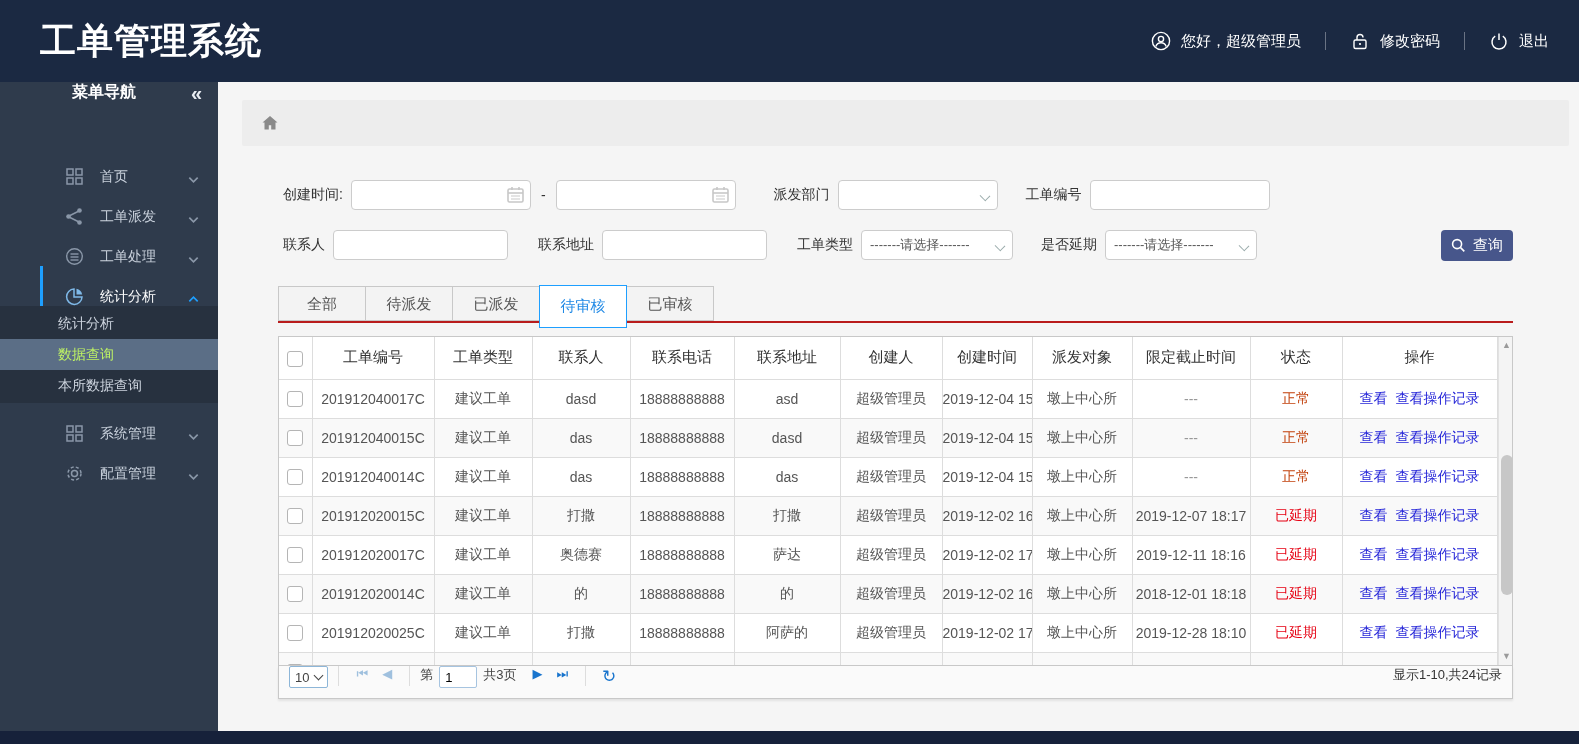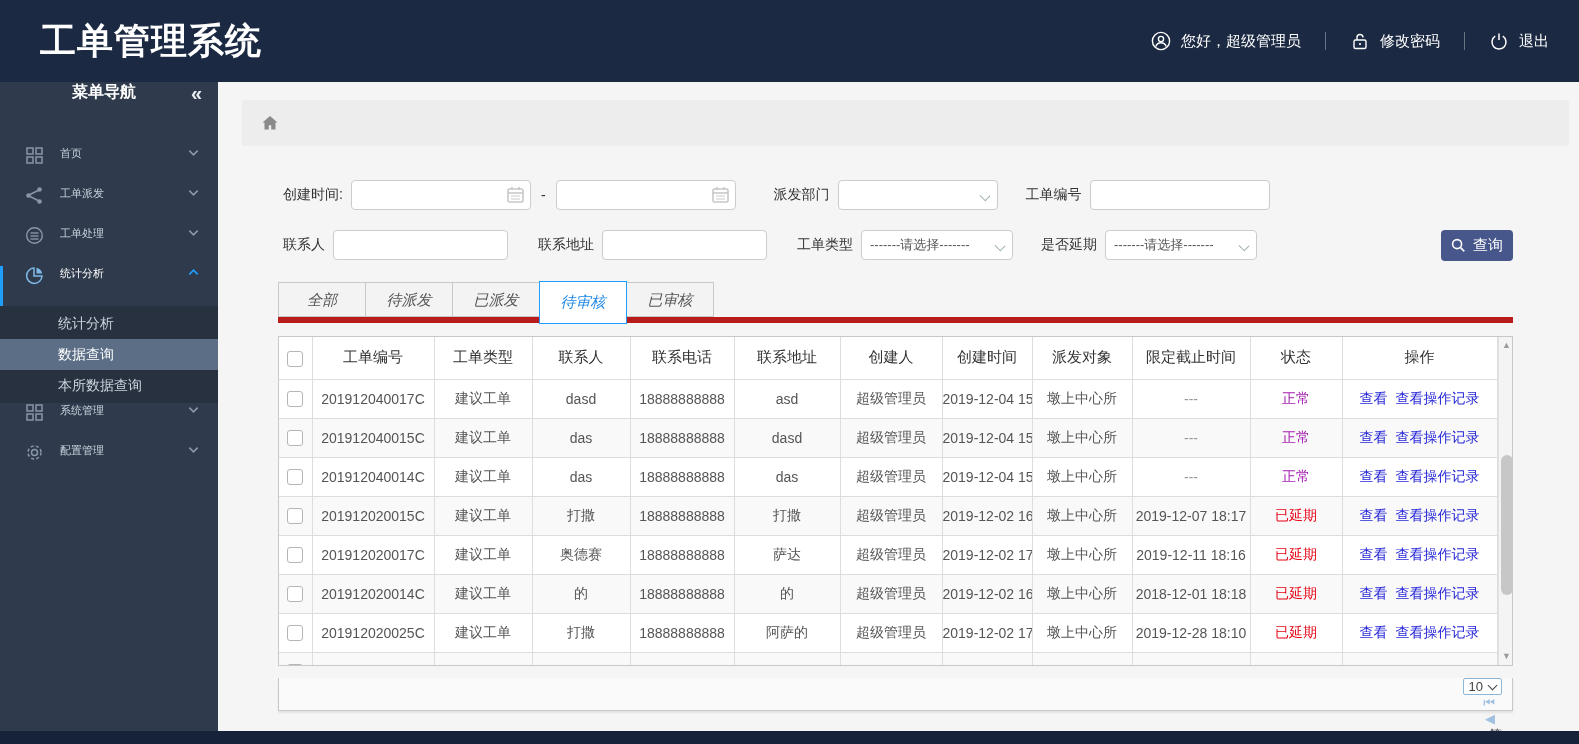--- a/index.html
+++ b/index.html
@@ -16,73 +16,73 @@
   .tico { width:20px; height:20px; display:inline-block; }
 
   
   .mid { flex:1 1 auto; display:flex; overflow:hidden; }
 
   
   .sidebar { width:218px; flex:0 0 218px; background:#2f3b4c; color:#c9d1dc; display:flex; flex-direction:column; }
   .side-head { height:58px; display:flex; align-items:flex-start; padding:0 18px 0 72px; color:#fff; font-size:16px; font-weight:bold; }
   .collapse { margin-left:auto; color:#e8ecf2; font-size:20px; cursor:pointer; letter-spacing:-2px; }
   .menu { padding-top:6px; }
-  .menu-item { height:40px; display:flex; align-items:flex-start; padding:0 18px 0 22px; font-size:11px; cursor:pointer; border-left:3px solid transparent; }
+  .menu-item { height:40px; display:flex; align-items:flex-end; padding:0 18px 0 22px; font-size:14px; cursor:pointer; border-left:3px solid transparent;margin-left:40px; }
   .menu-item .mico { width:19px; height:19px; margin-right:16px; flex:0 0 19px; }
   .menu-item .chev { margin-left:auto; }
   .menu-item.active { border-left-color:#1e9fff; color:#fff; }
   .submenu { background:#27313f; padding:2px 0; }
   .sub-item { height:31px; line-height:31px; padding-left:58px; font-size:14px; color:#cdd4de; cursor:pointer; }
-  .sub-item.selected { background:#5b6e86; color:#ffffff; }
+  .sub-item.selected { background:#5b6e86; color:#bef264; }
   .chev-svg { width:13px; height:13px; }
 
   
   .main { flex:1 1 auto; background:#f5f5f5; position:relative; overflow:hidden; }
   .breadcrumb { margin:18px 10px 0 24px; height:46px; background:#ededed; border-radius:2px; display:flex; align-items:center; padding-left:18px; }
 
   
   .filters { margin:34px 66px 0 65px; font-size:14px; color:#333; }
   .frow { display:flex; align-items:center; margin-bottom:20px; height:30px; }
   .flabel { margin-right:8px; white-space:nowrap; }
   .tin { height:30px; border:1px solid #ccc; border-radius:4px; background:#fff; font-size:13px; color:#333; padding:0 8px; outline:none; font-family:inherit; }
   .date-wrap { position:relative; width:180px; margin-right:10px; }
   .date-wrap .tin { width:100%; padding-right:30px; }
   .date-wrap .cal { position:absolute; right:7px; top:6px; width:17px; height:17px; opacity:.55; }
   .dash { margin:0 10px 0 0; color:#333; }
   .sel { height:30px; border:1px solid #ccc; border-radius:4px; background:#fff; font-size:13px; color:#555; padding:0 24px 0 8px; position:relative; display:flex; align-items:center; cursor:pointer; white-space:nowrap; }
   .sel .sarrow { position:absolute; right:8px; top:11px; width:8px; height:8px; border-right:1.5px solid #9aa; border-bottom:1.5px solid #9aa; transform:rotate(45deg) scale(1,.9); }
   .btn-search { margin-left:auto; background:#47568b; color:#fff; border:none; border-radius:4px; height:31px; width:72px; font-size:15px; display:flex; align-items:center; justify-content:center; gap:7px; cursor:pointer; font-family:inherit; }
 
   
-  .tabs { margin:6px 66px 0 60px; display:flex; align-items:flex-end; border-bottom:6px solid #b91c1c; height:43px;font-style:italic; }
+  .tabs { margin:6px 66px 0 60px; display:flex; align-items:flex-end; border-bottom:2px solid #b91c1c; height:43px; }
   .tab { width:88px; height:35px; line-height:34px; text-align:center; font-size:15px; color:#555; background:#f3f3f3; border:1px solid #c8c8c8; margin-right:-1px; cursor:pointer; }
   .tab.active { background:#fff; border:1px solid #1e9fff; color:#1e88e5; height:43px; line-height:40px; margin-bottom:-7px; position:relative; z-index:2; }
 
   
   .grid-wrap { margin:13px 66px 0 60px; border:1px solid #c8c8c8; background:#fff; height:330px; position:relative; overflow:hidden; display:flex; }
   table { border-collapse:collapse; table-layout:fixed; width:1218px; flex:0 0 1218px; }
   th, td { border-right:1px solid #ddd; border-bottom:1px solid #ddd; text-align:center; overflow:hidden; white-space:nowrap; }
   th { height:42px; font-size:15px; color:#333; font-weight:normal; background:#fff; }
   td { height:39px; font-size:14px; color:#555; }
   tr:nth-child(even) td { background:#f9f9f9; }
   td.muted { color:#999; }
-  .st-normal { color:#a21caf; }
+  .st-normal { color:#c2410c; }
   .st-delayed { color:#e60012; }
   .oplink { color:#2525d8; cursor:pointer; text-decoration:none; }
   .oplink + .oplink { margin-left:8px;text-align:right; }
   .cb { width:16px; height:16px; border:1px solid #b5b5b5; border-radius:3px; background:#fff; display:inline-block; vertical-align:middle; cursor:pointer; }
 
   
   .vscroll { width:17px; flex:0 0 17px; background:#f4f4f4; border-left:1px solid #e2e2e2; position:relative; }
   .vs-arrow { position:absolute; left:0; width:100%; height:17px; color:#9a9a9a; font-size:9px; text-align:center; line-height:17px; cursor:pointer; }
   .vs-up { top:0; } .vs-down { bottom:0; }
   .vs-thumb { position:absolute; left:2px; width:12px; top:118px; height:140px; background:#c7c7c7; border-radius:6px; cursor:pointer; }
 
   
-  .pager { margin:12px 66px 0 60px; height:33px; border:1px solid #c8c8c8; border-top:none; background:#fafafa; display:flex; align-items:flex-end; padding:0 10px; font-size:13px; color:#444; box-shadow:0 2px 2px rgba(0,0,0,.08);flex-direction:column; }
+  .pager { margin:0 66px 0 60px; height:33px; border:1px solid #c8c8c8; border-top:none; background:#fafafa; display:flex; align-items:flex-start; padding:0 10px; font-size:13px; color:#444; box-shadow:0 2px 2px rgba(0,0,0,.08); }
   .psel { height:22px; border:1px solid #8db6d8; border-radius:2px; background:#fff; display:flex; align-items:center; padding:0 5px; gap:6px; cursor:pointer; font-size:13px; }
   .psel .sarrow { width:7px; height:7px; border-right:1.5px solid #444; border-bottom:1.5px solid #444; transform:rotate(45deg); margin-top:-3px; }
   .psep { width:1px; height:20px; background:#ddd; margin:0 10px; }
   .pbtn { font-size:13px; margin:0 7px; cursor:pointer; user-select:none; }
   .pbtn.dis { color:#9fc0de; } .pbtn.en { color:#1874cd; }
   .pinput { width:38px; height:22px; border:1px solid #a6c4e0; border-radius:2px; text-align:left; padding-left:5px; font-size:13px; margin:0 6px; background:#fff; font-family:inherit; }
   .refresh { color:#1874cd; font-size:17px; margin-left:6px; cursor:pointer; }
   .pager-summary { margin-left:auto; color:#333; }
 
   

